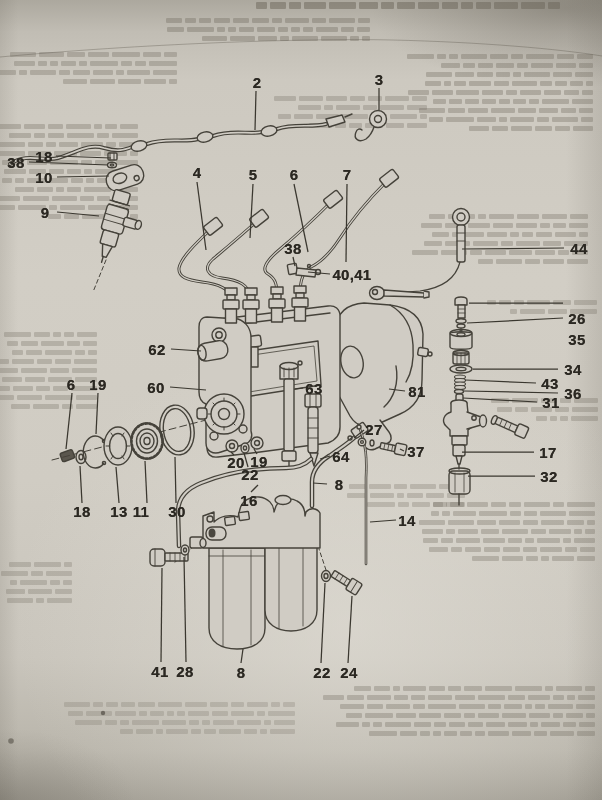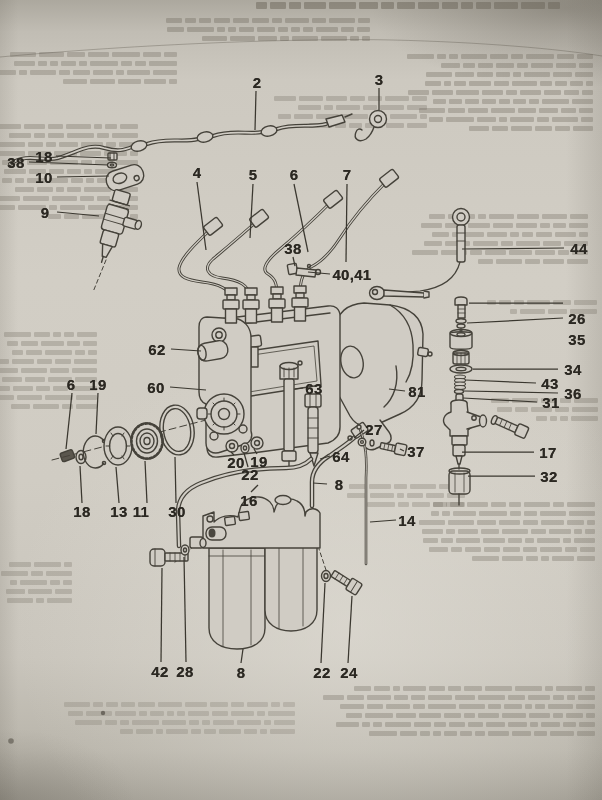--- a/index.html
+++ b/index.html
@@ -1242,19 +1242,19 @@
       <div class="callout" style="left: 177px; top: 511px; color: rgb(43, 40, 34);">30</div>
       <div class="callout" style="left: 236px; top: 462px; color: rgb(43, 40, 34);">20</div>
       <div class="callout" style="left: 259px; top: 461px; color: rgb(43, 40, 34);">19</div>
       <div class="callout" style="left: 250px; top: 474px; color: rgb(43, 40, 34);">22</div>
       <div class="callout" style="left: 341px; top: 456px; color: rgb(43, 40, 34);">64</div>
       <div class="callout" style="left: 374px; top: 429px; color: rgb(43, 40, 34);">27</div>
       <div class="callout" style="left: 416px; top: 451px; color: rgb(43, 40, 34);">37</div>
       <div class="callout" style="left: 339px; top: 484px; color: rgb(43, 40, 34);">8</div>
       <div class="callout" style="left: 249px; top: 500px; color: rgb(43, 40, 34);">16</div>
       <div class="callout" style="left: 407px; top: 520px; color: rgb(43, 40, 34);">14</div>
-      <div class="callout" style="left: 160px; top: 671px; color: rgb(43, 40, 34);">42</div>
+      <div class="callout" style="left: 160px; top: 671px; color: rgb(43, 40, 34);">41</div>
       <div class="callout" style="left: 185px; top: 671px; color: rgb(43, 40, 34);">28</div>
       <div class="callout" style="left: 241px; top: 672px; color: rgb(43, 40, 34);">8</div>
       <div class="callout" style="left: 322px; top: 672px; color: rgb(43, 40, 34);">22</div>
       <div class="callout" style="left: 349px; top: 672px; color: rgb(43, 40, 34);">24</div>
     </div>
 </div>
 
 </body></html>

